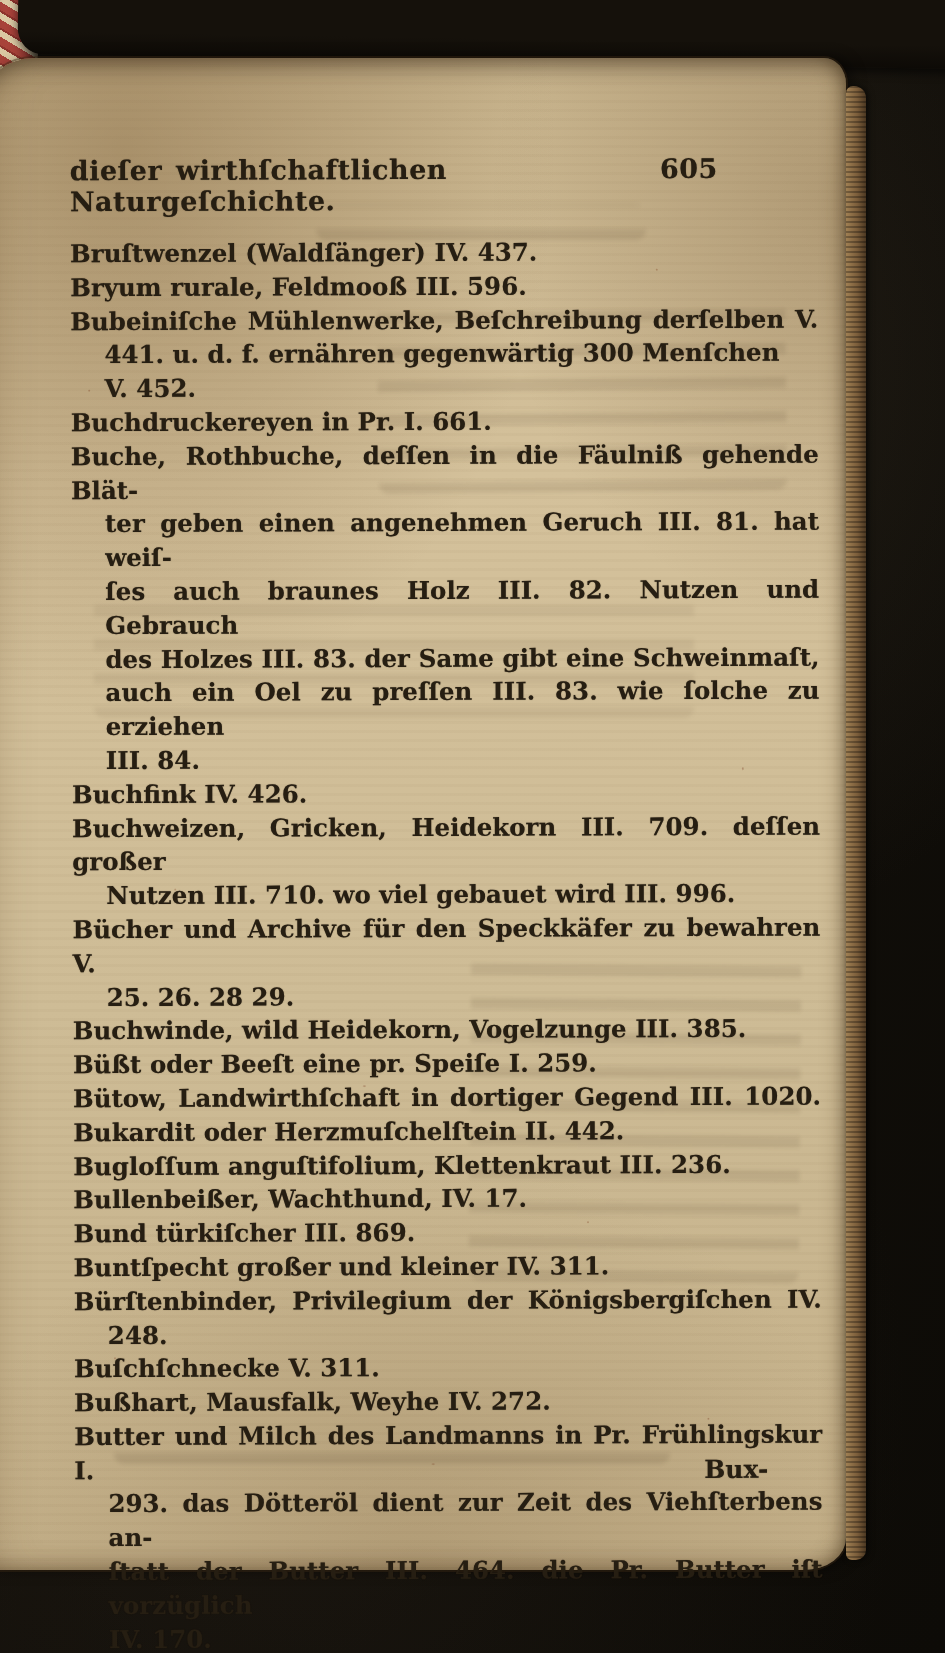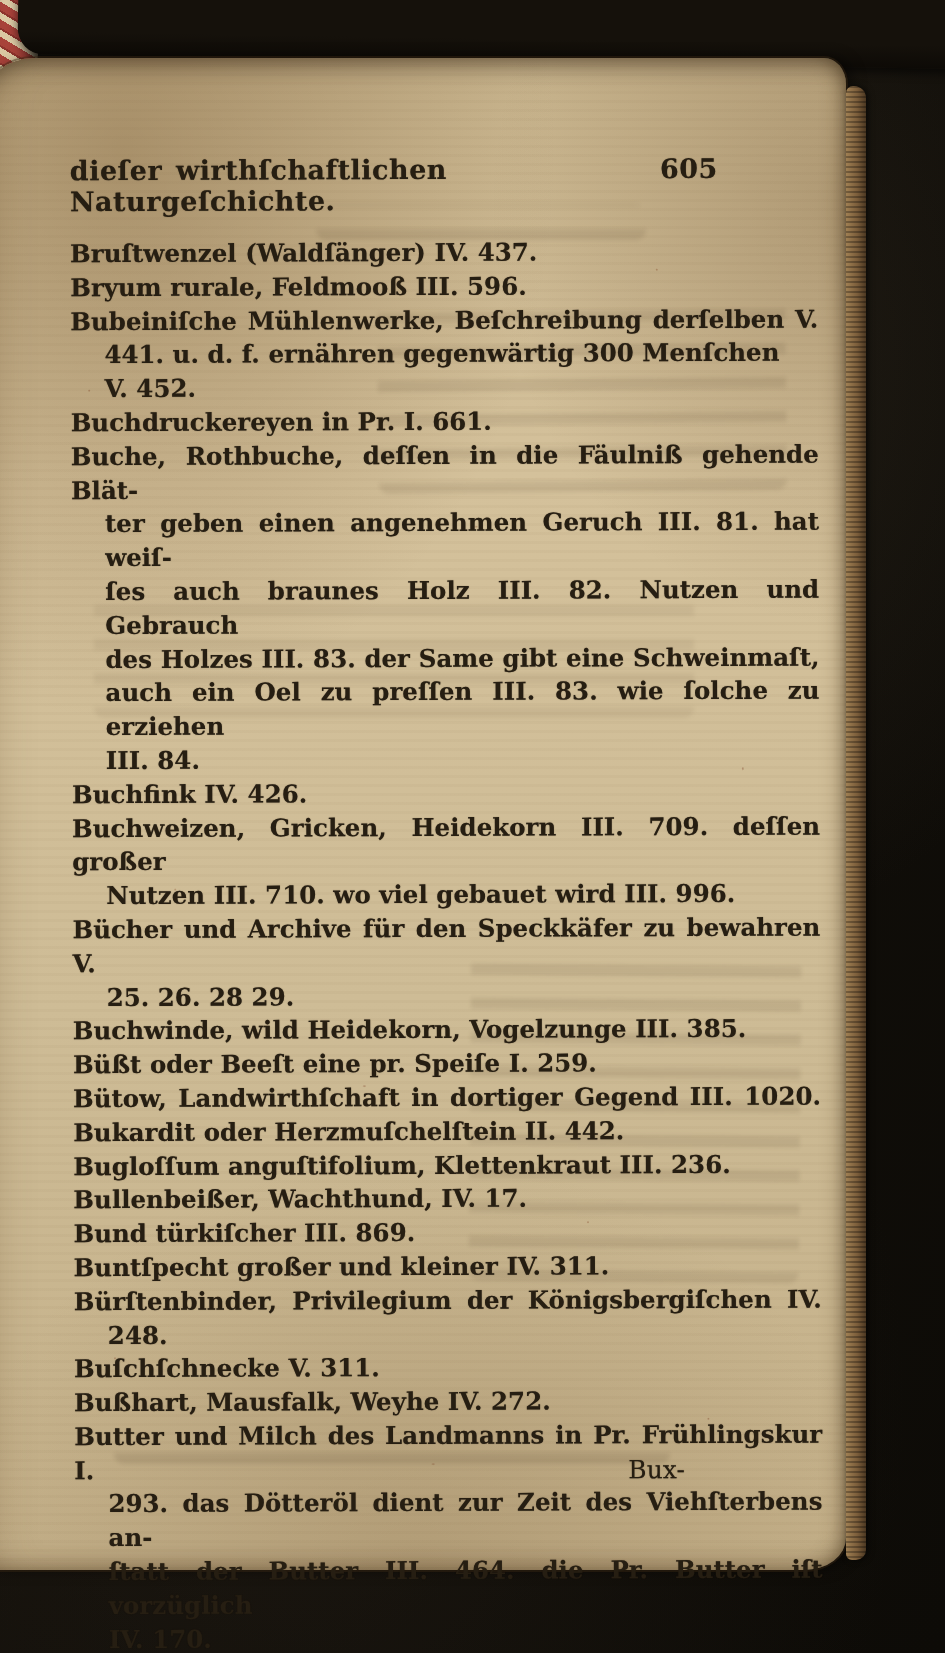--- a/index.html
+++ b/index.html
@@ -113,21 +113,21 @@
   .index{
     position:absolute;left:86px;top:178px;width:748px;
     font-size:24.5px;font-weight:700;line-height:33.8px;
     text-shadow:0 0 1px rgba(36,26,14,.55);
   }
   .index .line{white-space:nowrap;}
   .index .line.ind{padding-left:34px;}
   .index .line.j{white-space:normal;text-align:justify;text-align-last:justify;}
   .catchword{
     position:absolute;left:640px;top:1398px;width:140px;
-    font-size:25px;font-weight:400;text-align:left;
+    font-size:25px;font-weight:700;text-align:right;
     text-shadow:0 0 1px rgba(36,26,14,.6);
   }
 </style>
 </head>
 <body>
 
 <div class="backdrop"></div>
 
 <div class="endband"></div>
 <div class="cover-shadow"></div>

